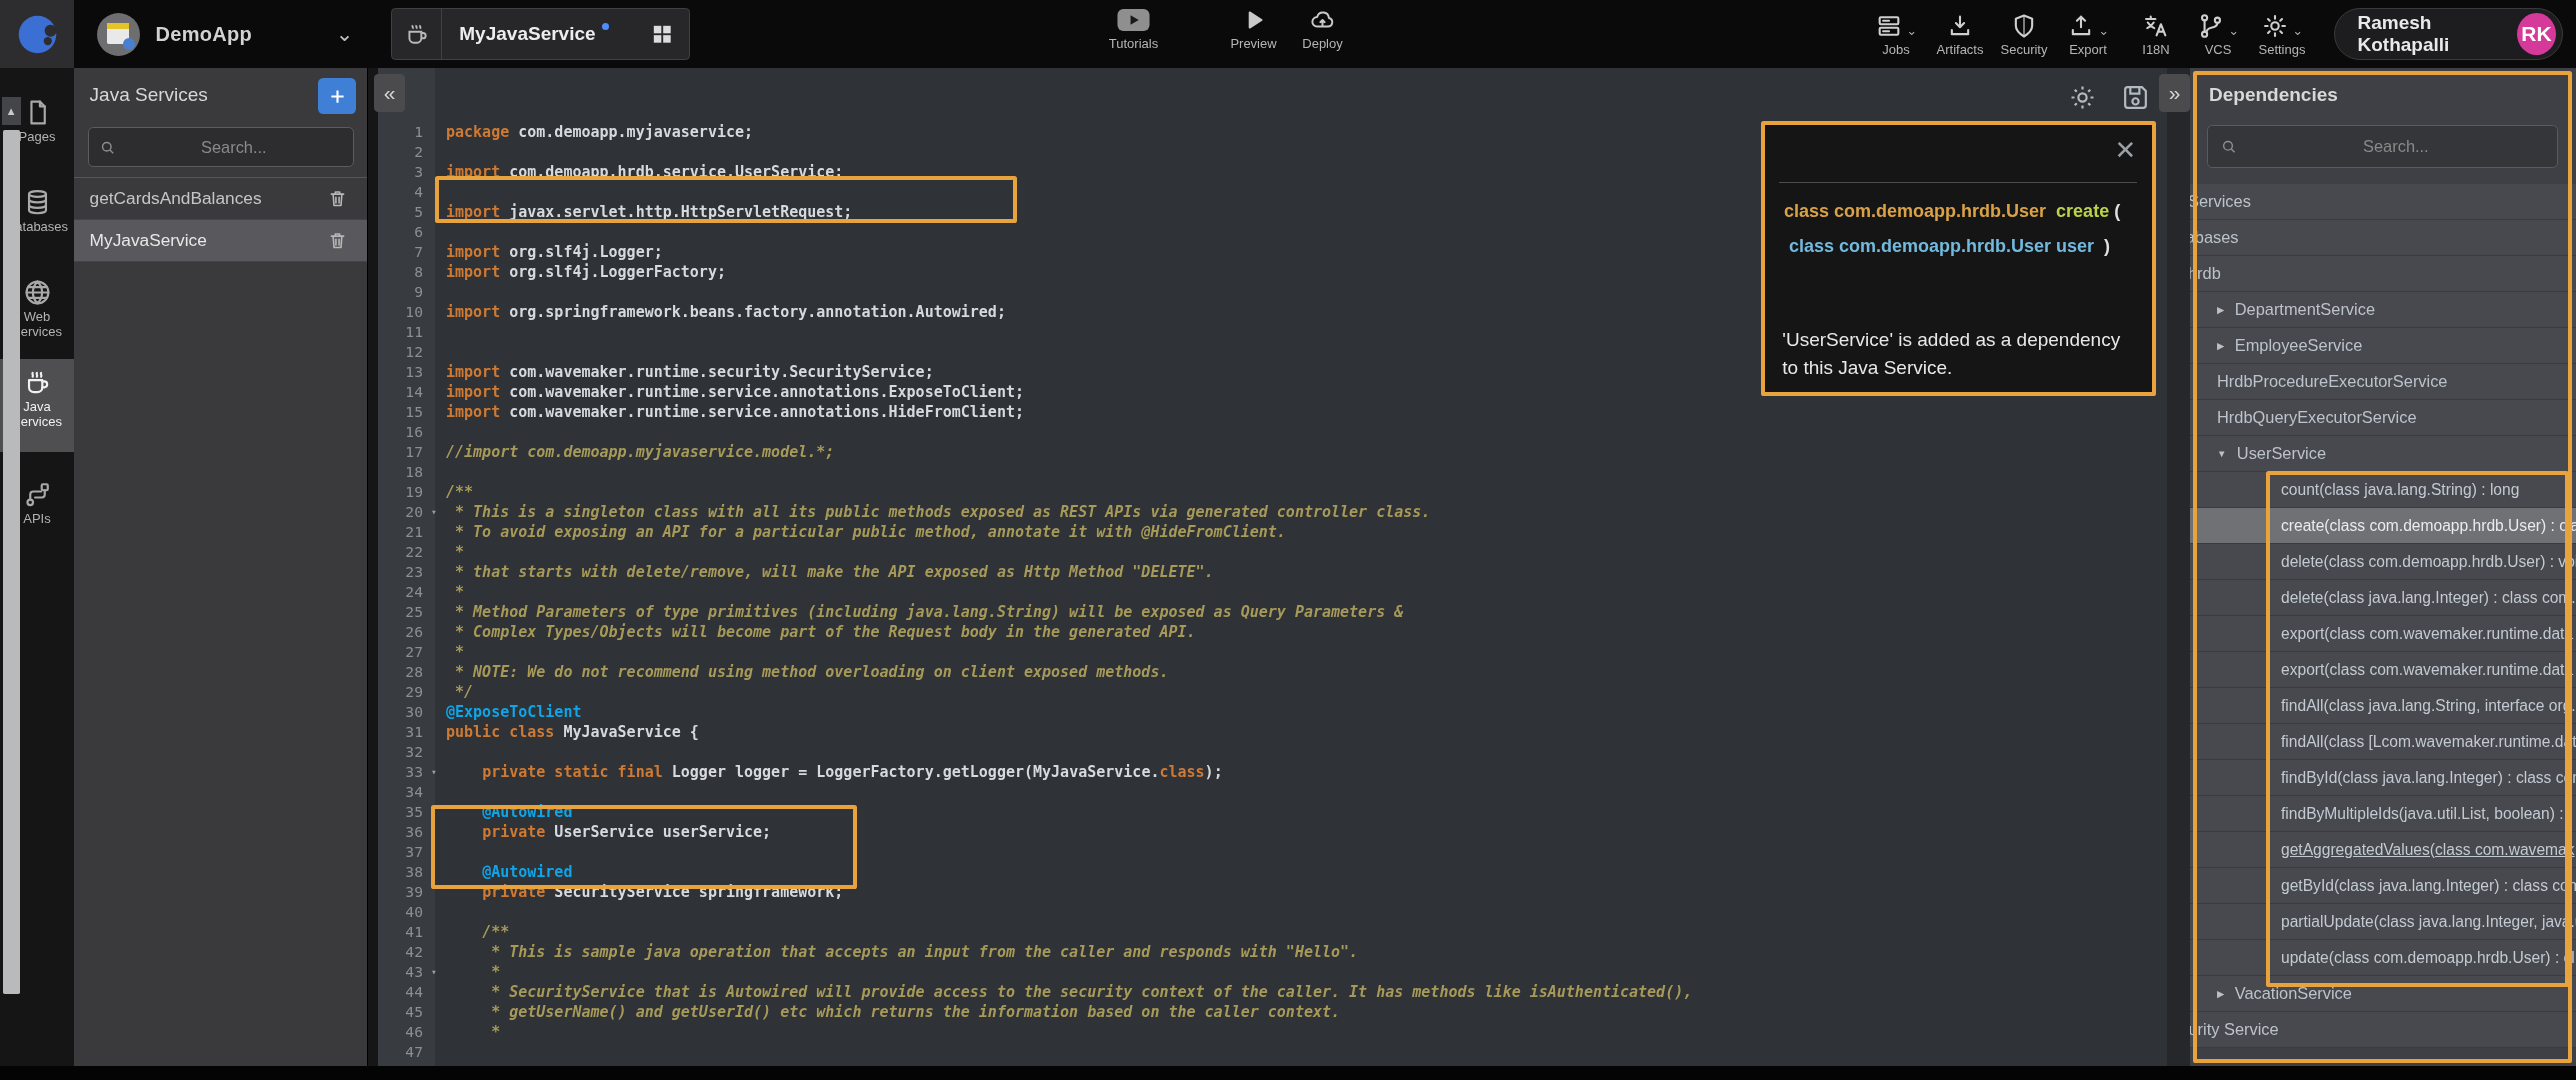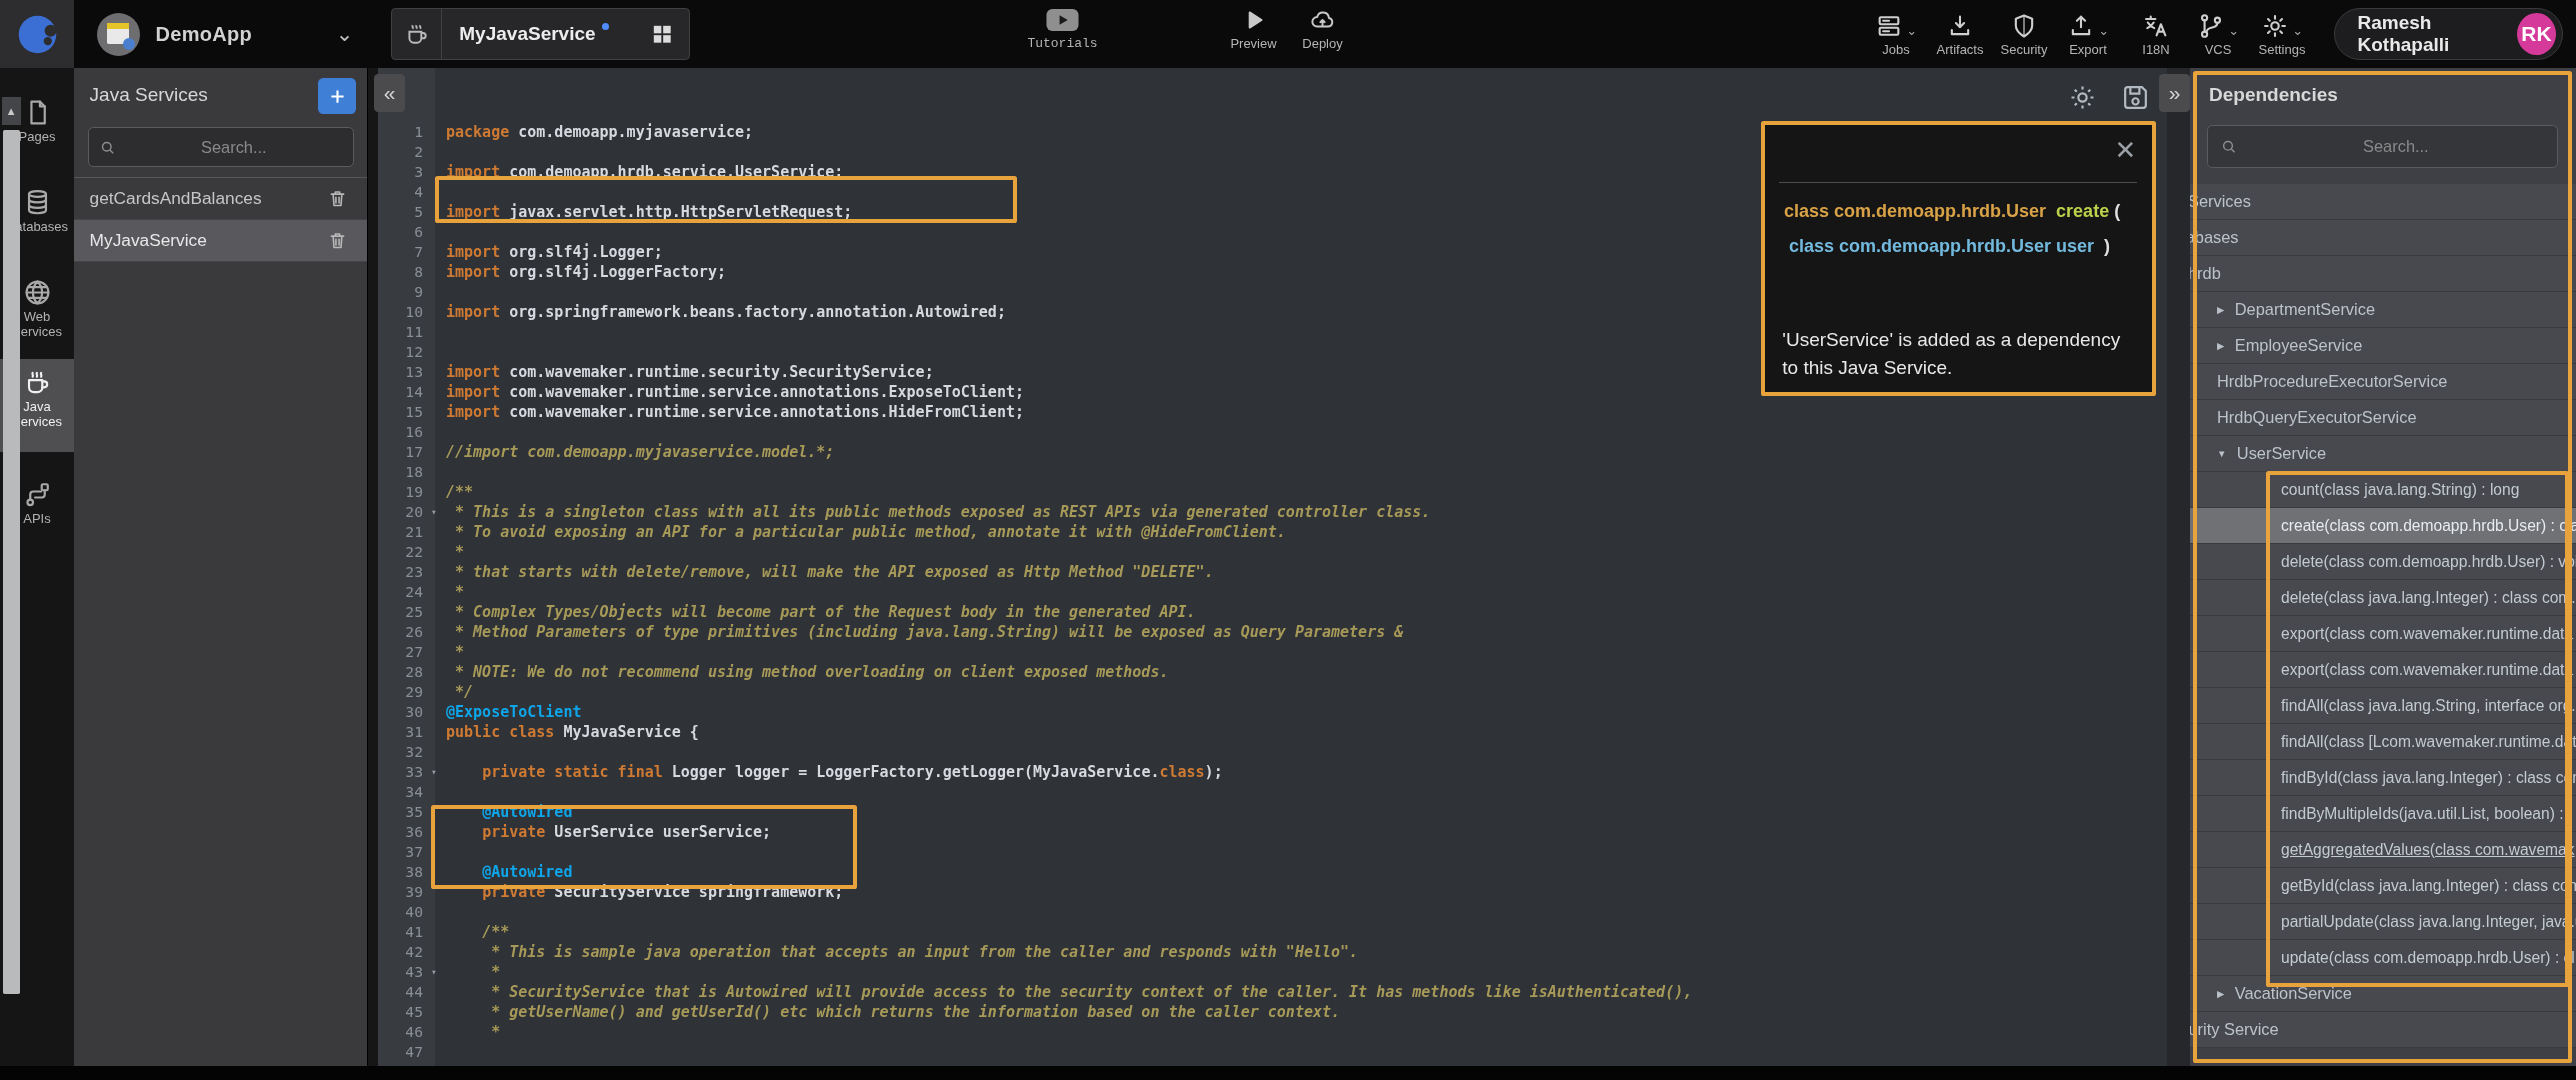--- a/index.html
+++ b/index.html
@@ -140,21 +140,21 @@
           <rect x="13" y="13" width="8" height="8"></rect>
       </svg>
     </span>
   </div>
   <div id="topcenter"></div>
   <div id="topright"></div>
   <div id="user-pill" class="abs">
     <span id="user-name">Ramesh Kothapalli</span>
     <span id="user-avatar">RK</span>
   </div>
-<div class="topcenter-item abs" style="left: 1019px; font-family: Liberation Mono, monospace;">
+<div class="topcenter-item abs" style="left: 1090px;">
       <span>
         <svg width="35" height="26" viewBox="0 0 24 17" fill="currentColor">
           <rect x="1" y="1" width="22" height="15" rx="4" fill="#8f8f8f"></rect>
           <path d="M10 5.2v6.6L15.6 8.5z" fill="#1a1a1a"></path>
         </svg>
       </span>
       <span class="lbl">Tutorials</span>
     </div>
     <div class="topcenter-item abs" style="left: 1210px;">
       <span>
@@ -421,22 +421,22 @@
       <div class="cl"><span class="k">import</span><span class="p"> com.wavemaker.runtime.service.annotations.HideFromClient;</span></div>
       <div class="cl"></div>
       <div class="cl"><span class="cd">//import com.demoapp.myjavaservice.model.*;</span></div>
       <div class="cl"></div>
       <div class="cl"><span class="cd">/**</span></div>
       <div class="cl"><span class="cd"> * This is a singleton class with all its public methods exposed as REST APIs via generated controller class.</span></div>
       <div class="cl"><span class="cd"> * To avoid exposing an API for a particular public method, annotate it with @HideFromClient.</span></div>
       <div class="cl"><span class="cd"> *</span></div>
       <div class="cl"><span class="cd"> * that starts with delete/remove, will make the API exposed as Http Method "DELETE".</span></div>
       <div class="cl"><span class="cd"> *</span></div>
+      <div class="cl"><span class="cd"> * Method Parameters of type primitives (including java.lang.String) will be exposed as Query Parameters &amp;</span></div>
       <div class="cl"><span class="cd"> * Complex Types/Objects will become part of the Request body in the generated API.</span></div>
-      <div class="cl"><span class="cd"> * Method Parameters of type primitives (including java.lang.String) will be exposed as Query Parameters &amp;</span></div>
       <div class="cl"><span class="cd"> *</span></div>
       <div class="cl"><span class="cd"> * NOTE: We do not recommend using method overloading on client exposed methods.</span></div>
       <div class="cl"><span class="cd"> */</span></div>
       <div class="cl"><span class="ann">@ExposeToClient</span></div>
       <div class="cl"><span class="k">public class</span><span class="p"> MyJavaService {</span></div>
       <div class="cl"></div>
       <div class="cl"><span class="p">    </span><span class="k">private static final</span><span class="p"> Logger logger = LoggerFactory.getLogger(MyJavaService.</span><span class="k">class</span><span class="p">);</span></div>
       <div class="cl"></div>
       <div class="cl"><span class="p">    </span><span class="ann">@Autowired</span></div>
       <div class="cl"><span class="p">    </span><span class="k">private</span><span class="p"> UserService userService;</span></div>

